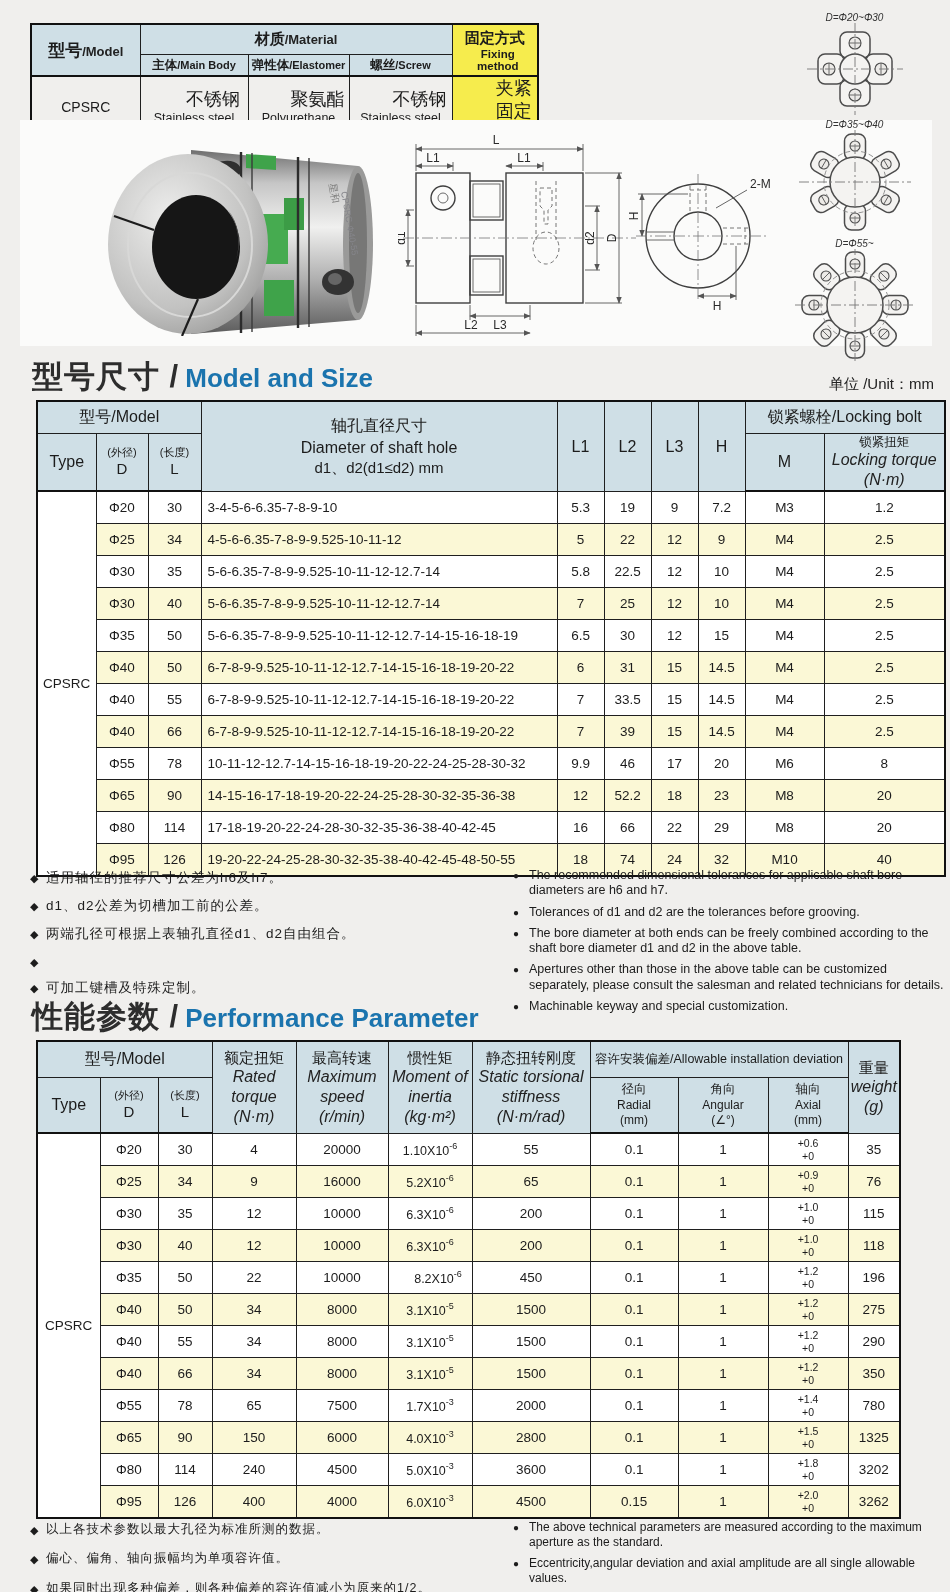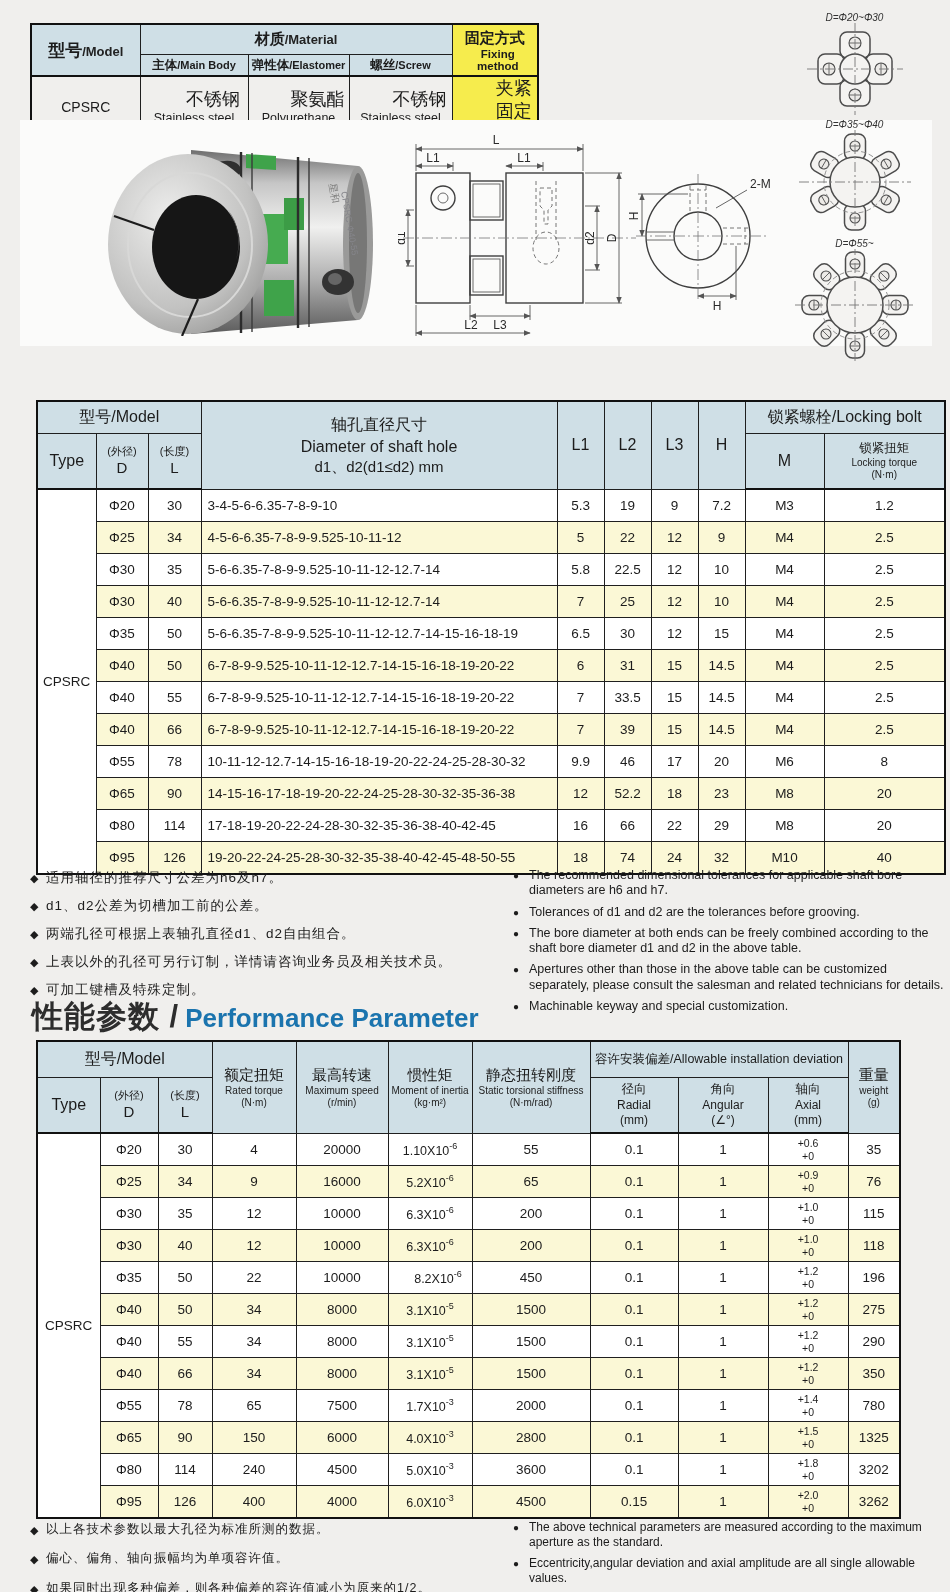--- a/index.html
+++ b/index.html
@@ -58,21 +58,21 @@
   .data-table{position:absolute;border:2.5px solid #111;background:#fff;}
   .data-table thead th{background:#cfdfe6;font-weight:normal;}
   .data-table thead tr:last-child th{border-bottom:2.5px solid #111;}
   .data-table td{font-size:13.5px;height:31px;background:#fff;}
   .size-table{left:36px;top:400px;width:908px;}
   .perf-table{left:36px;top:1040px;width:864px;}
   .h-model{font-size:16px;}
   .h-big{font-size:16px;line-height:1.35;}
   .h-mid{font-size:15px;line-height:1.3;}
   .h-small{font-size:11px;line-height:1.3;}
-  .h-xs{font-size:10px;line-height:1.25;color:#222;}
+  .h-xs{font-size:16px;line-height:1.25;color:#222;font-style:italic;}
   .h-sub{font-size:12.5px;line-height:1.35;}
   .shaft-cell{text-align:left;padding-left:6px;font-size:13px;}
   .ax-t,.ax-b{font-size:10.5px;line-height:1.2;}
   sup.exp{font-size:9px;}
 
   
   .notes-row{position:absolute;display:flex;width:915px;left:30px;}
   .notes-col{box-sizing:border-box;}
   .note-item{display:flex;align-items:flex-start;}
   .bullet{flex:0 0 16px;text-align:left;}
@@ -373,20 +373,26 @@
             <line x1="-5" y1="-41" x2="5" y2="-41" stroke="#4c4c4c" stroke-width="0.8"></line>
           </g>
           <circle cx="0" cy="0" r="28" class="hubc"></circle>
           <circle cx="0" cy="0" r="34" class="dashc"></circle>
           <line x1="-60" y1="0" x2="60" y2="0" class="cl"></line>
           <line x1="0" y1="-60" x2="0" y2="60" class="cl"></line>
         </svg>
     </div>
   </div>
 
+  <div class="section-head" style="top:356px">
+    <div>
+      <span class="title-cn">型号尺寸 /</span><span class="title-en">Model and Size</span>
+    </div>
+    <div class="unit-label">单位 /Unit：mm</div>
+  </div>
 
   <table class="data-table size-table">
     <colgroup>
       <col style="width:59px">
         <col style="width:52px">
         <col style="width:53px">
         <col style="width:356px">
       <col style="width:47px">
         <col style="width:47px">
         <col style="width:47px">
@@ -572,21 +578,20 @@
         <div class="note-item">
           <span class="bullet">◆</span>
           <span>d1、d2公差为切槽加工前的公差。</span>
         </div>
         <div class="note-item">
           <span class="bullet">◆</span>
           <span>两端孔径可根据上表轴孔直径d1、d2自由组合。</span>
         </div>
         <div class="note-item">
           <span class="bullet">◆</span>
-          <span>上表以外的孔径可另行订制，详情请咨询业务员及相关技术员。</span>
         </div>
         <div class="note-item">
           <span class="bullet">◆</span>
           <span>可加工键槽及特殊定制。</span>
         </div>
       </div>
     <div class="notes-col en-notes" style="width:450px;padding-left:18px">
         <div class="note-item">
           <span class="bullet">●</span>
           <span>The recommended dimensional tolerances for applicable shaft bore diameters are h6 and h7.</span>

